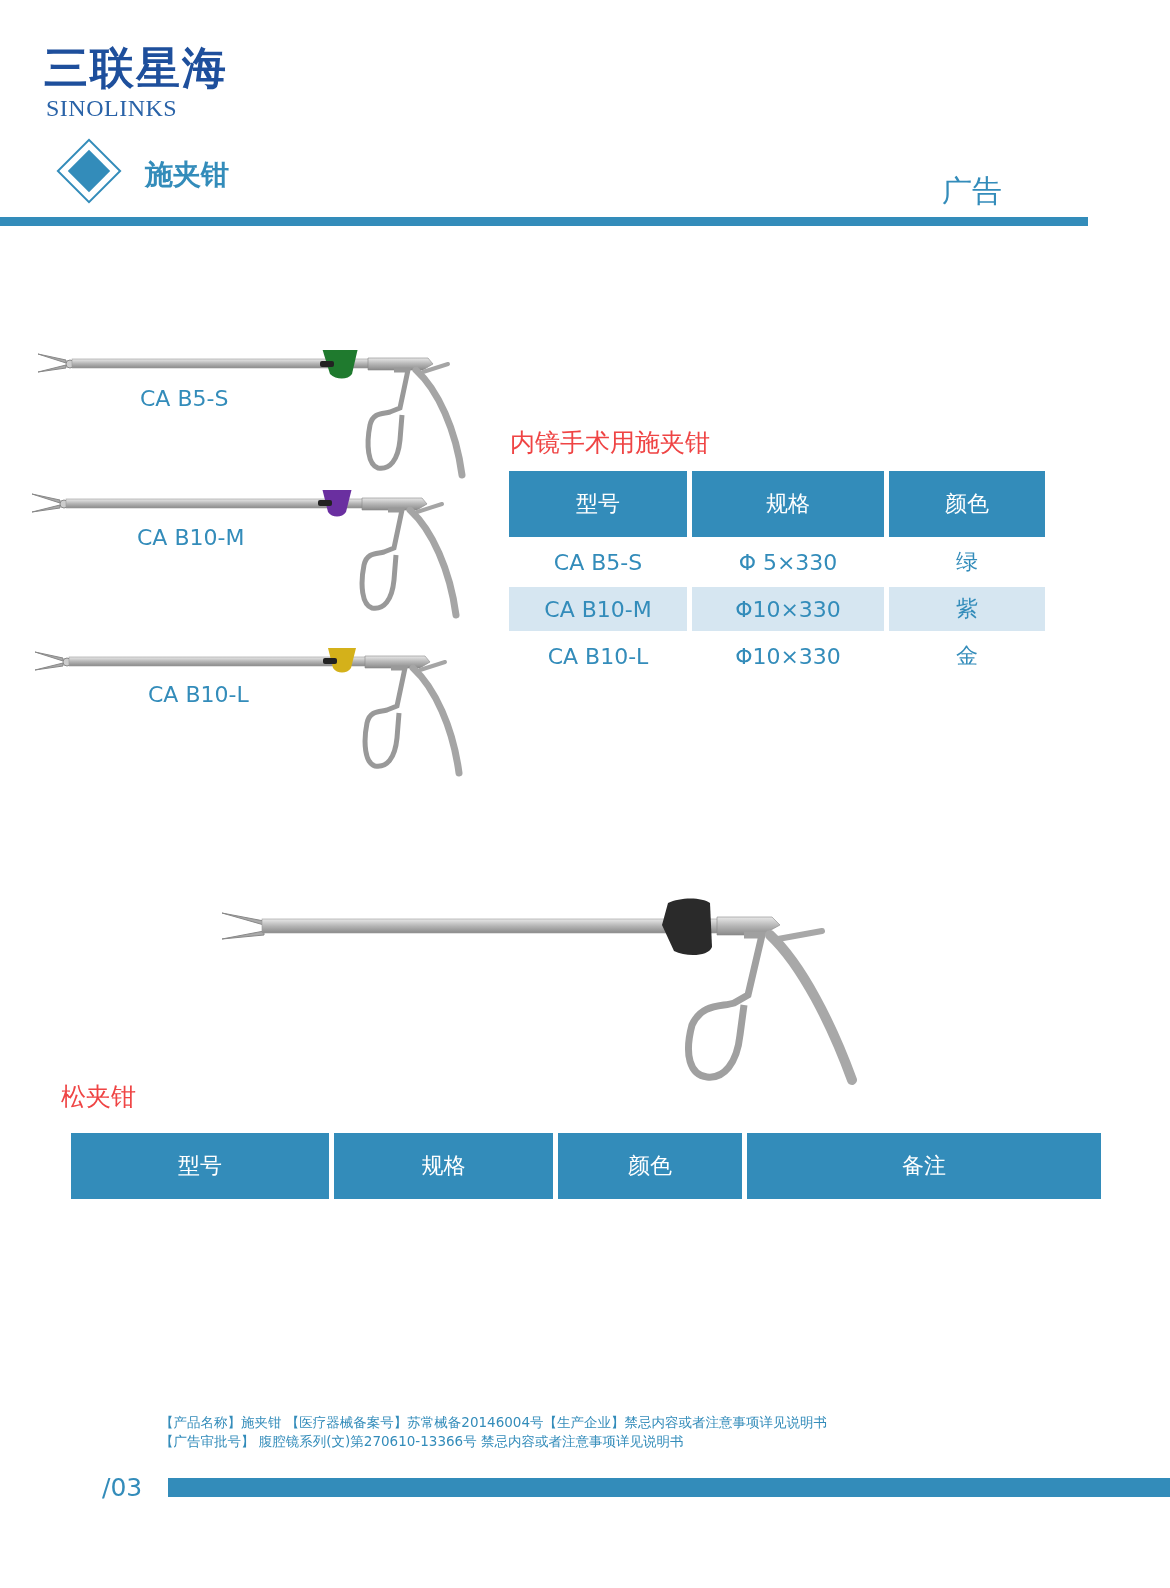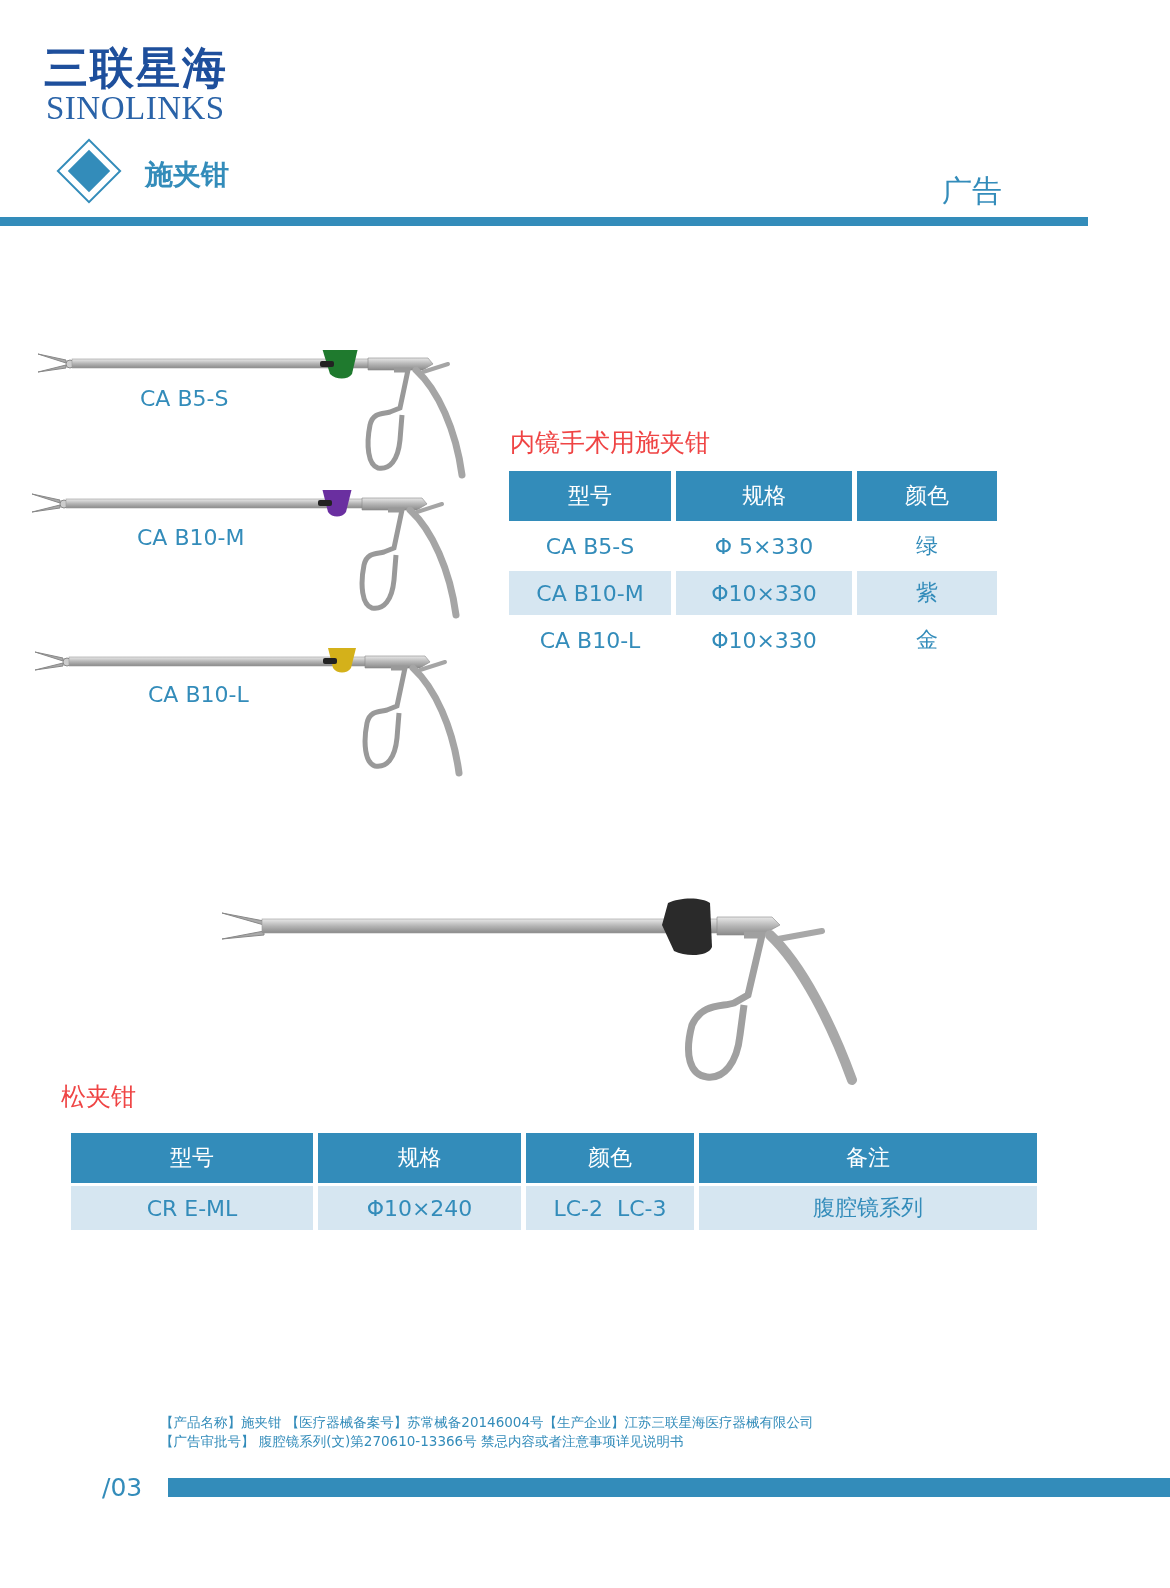--- a/index.html
+++ b/index.html
@@ -11,21 +11,21 @@
   }
   .abs { position: absolute; }
 
   
   .logo-cn {
     left: 44px; top: 40px; font-size: 44px; font-weight: bold; 
     color: #1e4f9c; letter-spacing: 2px; line-height: 56px;
     font-family: "DejaVu Sans", sans-serif;
   }
   .logo-en {
-    left: 46px; top: 92px; font-size: 33px; color: #2a63a8; letter-spacing: 0.5px;
+    left: 46px; top: 92px; font-size: 24px; color: #2a63a8; letter-spacing: 0.5px;
     font-family: "Liberation Serif", "DejaVu Serif", serif; line-height: 32px;
   }
 
   
   .diamond-outer {
     left: 66px; top: 148px; width: 42px; height: 42px;
     border: 2px solid #338cba; transform: rotate(45deg); background: #fff;
   }
   .diamond-inner {
     left: 74px; top: 156px; width: 30px; height: 30px; background: #338cba;
@@ -40,21 +40,21 @@
   
   .product { position: absolute; }
   .product svg { display: block; }
   .product-label { position: absolute; font-size: 22px; color: #338cba; white-space: nowrap; }
 
   
   .tbl-title { font-size: 25px; color: #ef4444; line-height: 32px; }
   table.spec { position: absolute; border-collapse: separate; border-spacing: 5px 3px; }
   table.spec th {
     background: #338cba; color: #ffffff; font-weight: normal; font-size: 22px;
-    height: 50px; padding: 0; text-align: center;
+    height: 50px; padding: 8px; text-align: center;
   }
   table.spec td {
     color: #338cba; font-size: 22px; height: 44px; padding: 0; text-align: center;
   }
   table.spec tr.alt td { background: #d6e6f1; }
 
   .footer-text { left: 160px; font-size: 13.5px; color: #338cba; line-height: 18px; white-space: nowrap; }
   .page-num { left: 102px; top: 1473px; font-size: 25px; color: #338cba; line-height: 30px; }
   .bottom-rule { left: 168px; top: 1478px; width: 1002px; height: 19px; background: #338cba; }
 </style>
@@ -167,25 +167,19 @@
 <table class="spec" style="left:66px; top:1130px;">
   <thead>
     <tr>
       <th style="width:242px">型号</th>
       <th style="width:203px">规格</th>
       <th style="width:168px">颜色</th>
       <th style="width:338px">备注</th>
     </tr>
   </thead>
   <tbody>
-    <tr class="alt">
-      <td>CR E-ML</td>
-      <td>Φ10×240</td>
-      <td style="white-space:pre">LC-2  LC-3</td>
-      <td>腹腔镜系列</td>
-    </tr>
   </tbody>
 </table>
 
-<div class="abs footer-text" style="top:1413px;">【产品名称】施夹钳 【医疗器械备案号】苏常械备20146004号【生产企业】江苏三联星海医疗器械有限公司</div>
+<div class="abs footer-text" style="top:1413px;">【产品名称】施夹钳 【医疗器械备案号】苏常械备20146004号【生产企业】禁忌内容或者注意事项详见说明书</div>
 <div class="abs footer-text" style="top:1432px;">【广告审批号】 腹腔镜系列(文)第270610-13366号    禁忌内容或者注意事项详见说明书</div>
 <div class="abs page-num">/03</div>
 <div class="abs bottom-rule"></div>
 
 </body></html>

